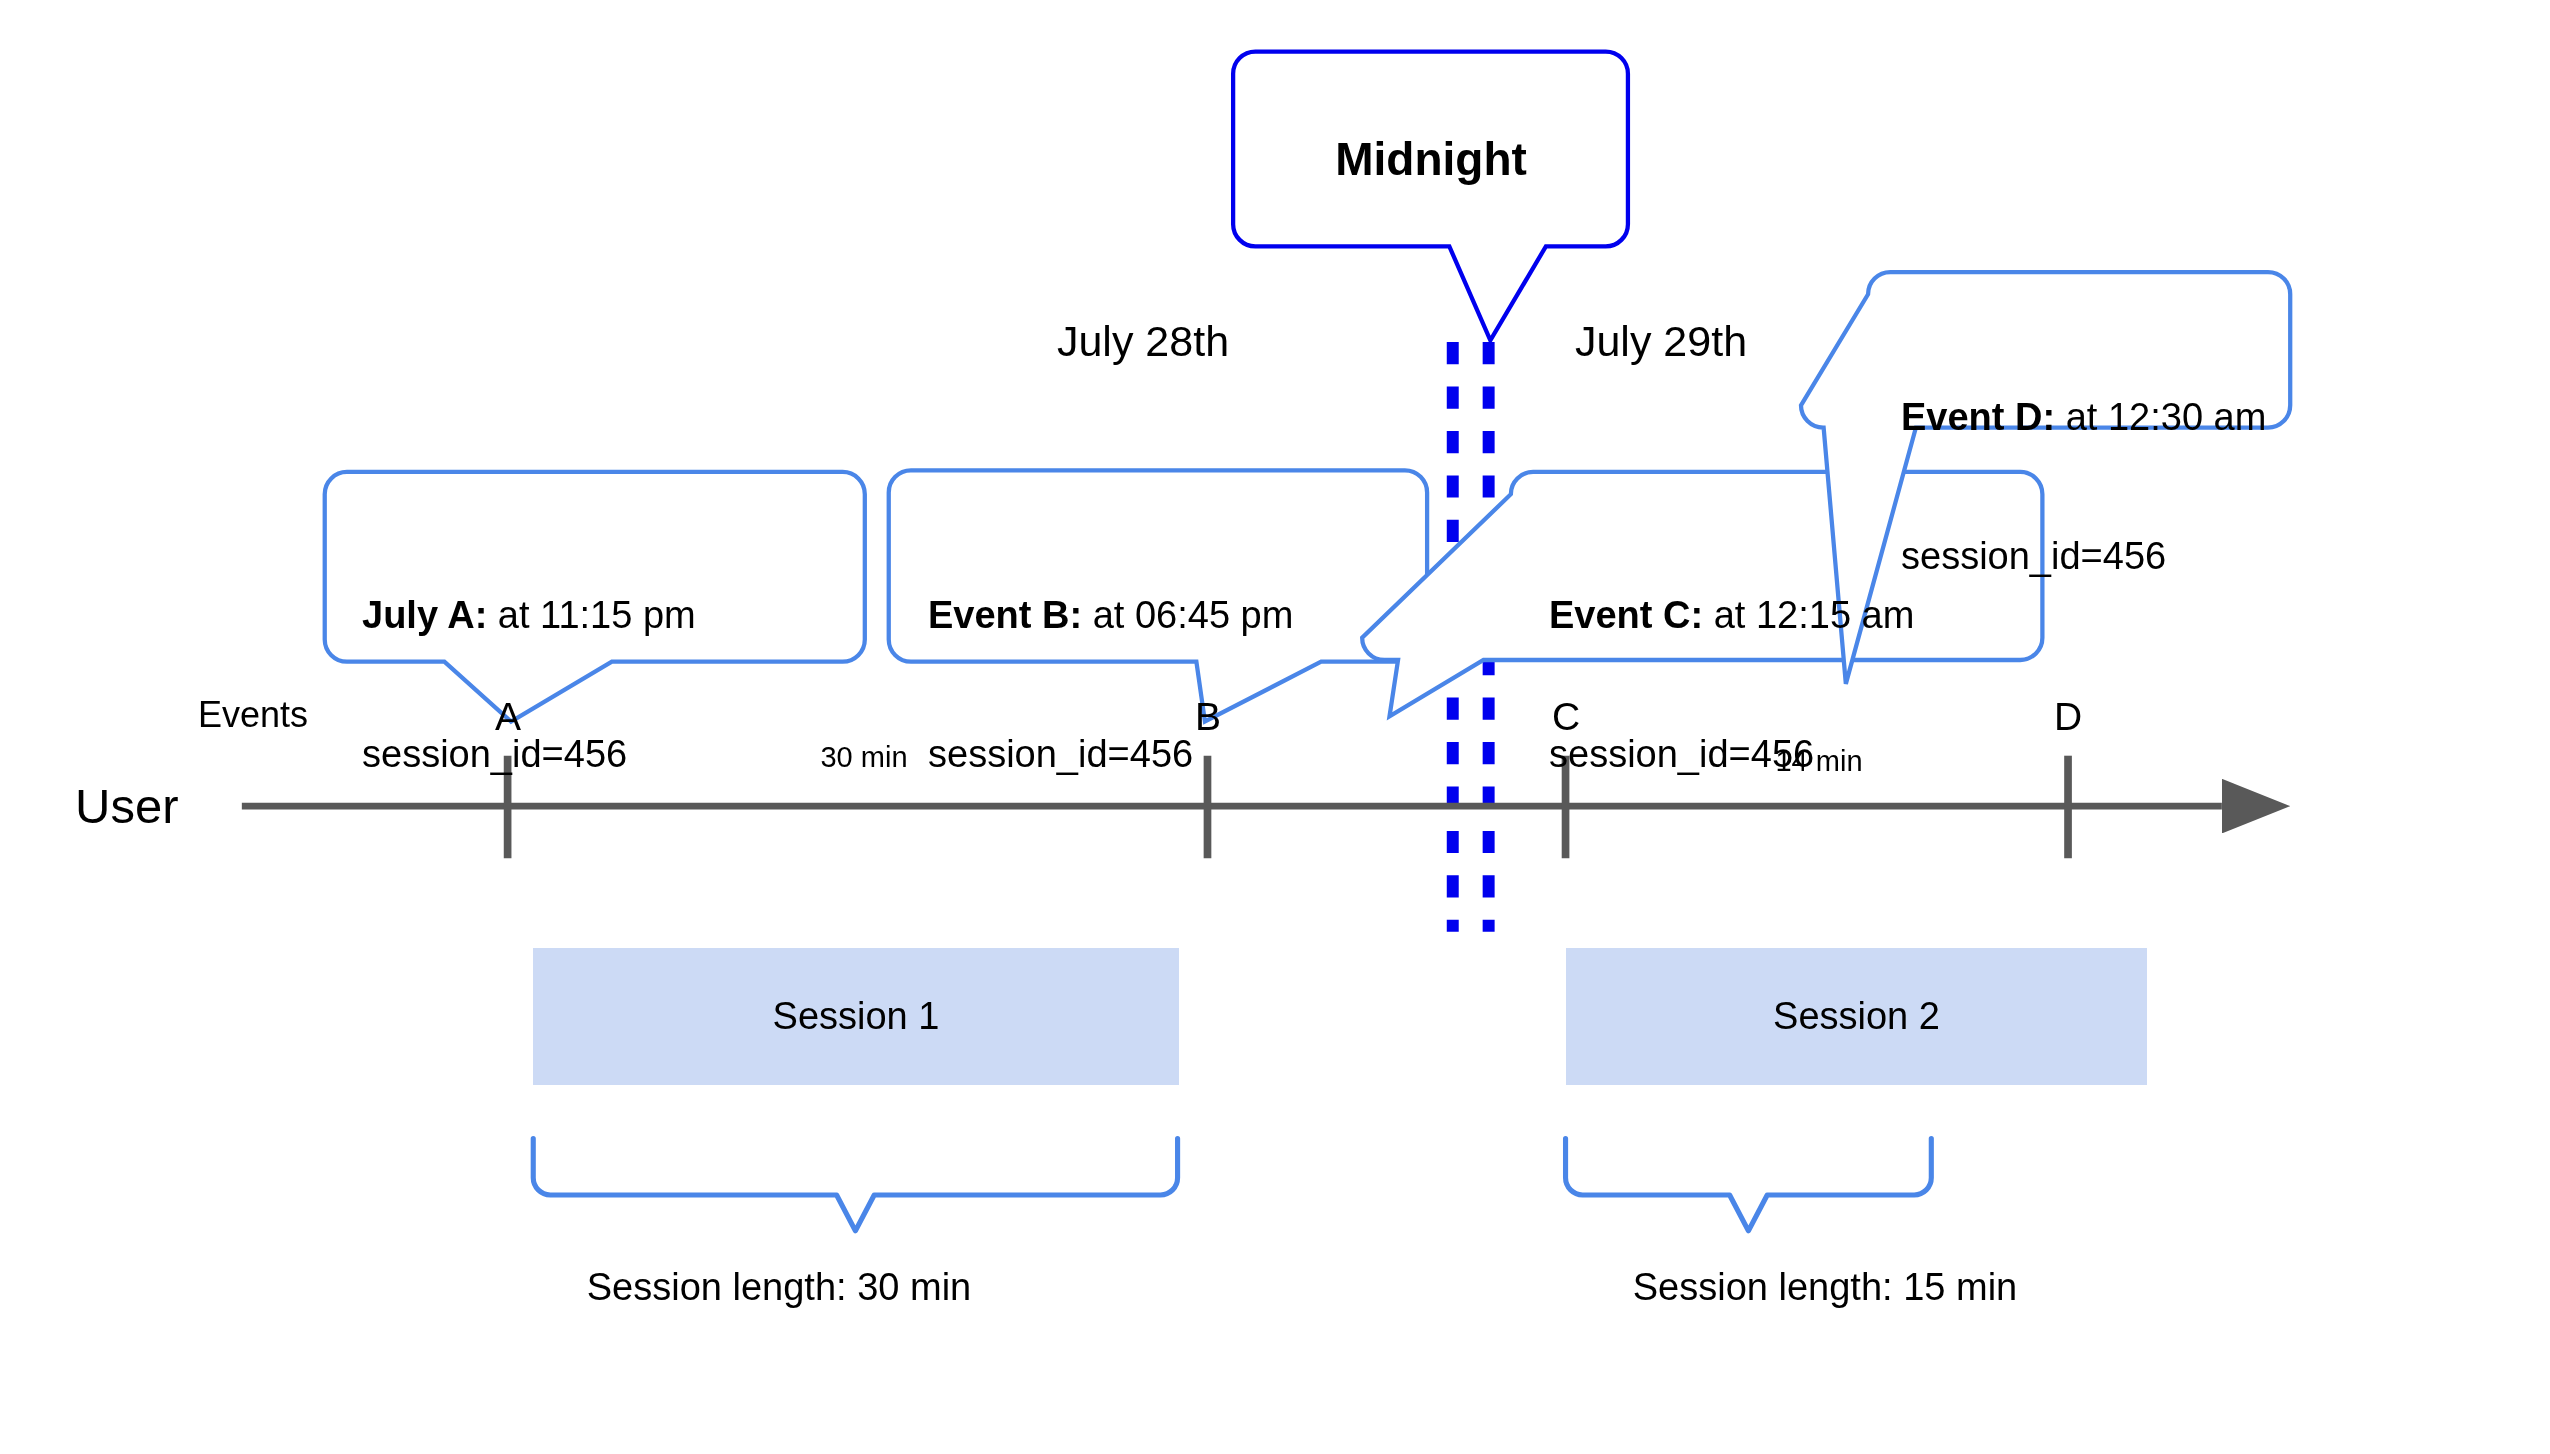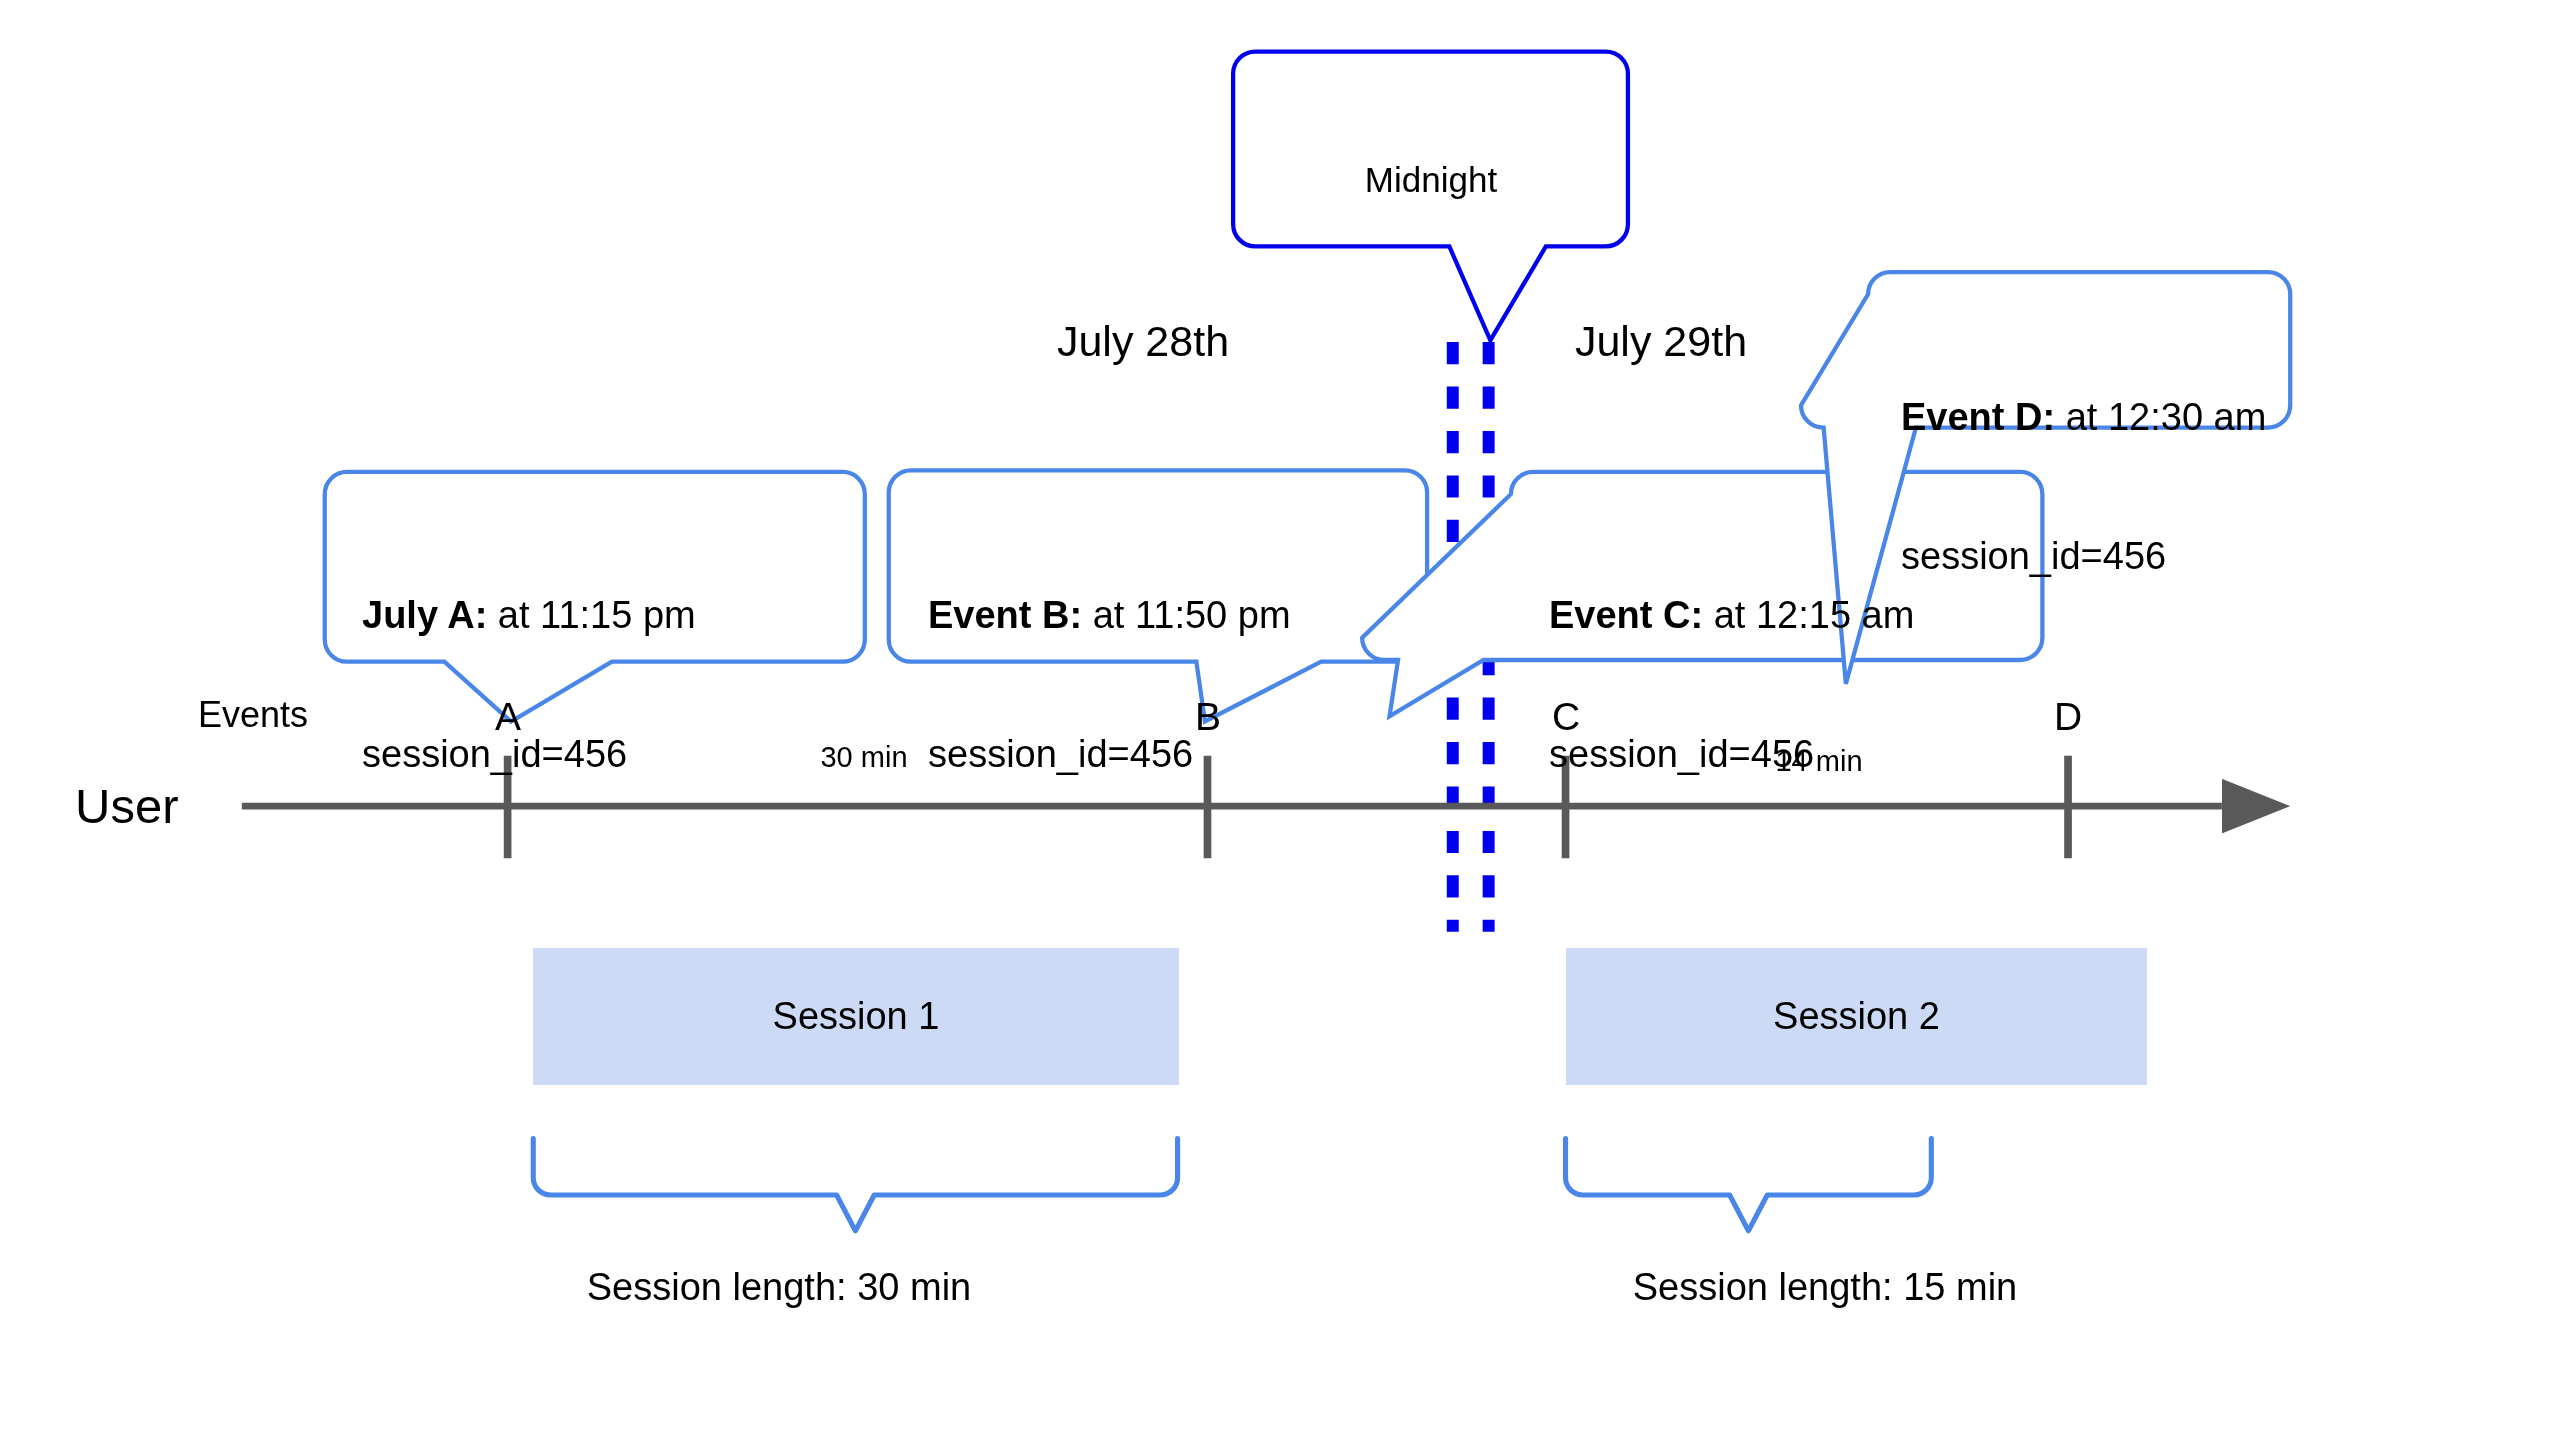--- a/index.html
+++ b/index.html
@@ -54,23 +54,22 @@
     font-size: 38px;
     width: 100%;
     text-align: center;
   }
 
   
   .length-label { font-size: 38px; }
 
   
   .midnight-label {
-    font-size: 35px;
-    font-weight: normal;
-    margin-top: 27px;
+    font-size: 46px;
+    font-weight: bold;
   }
 
   
   .callout-text {
     position: absolute;
     font-size: 38px;
     line-height: 1.22;
     white-space: pre;
   }
   .callout-text .lead { font-weight: bold; }
@@ -210,21 +209,21 @@
 
   <div class="txt center date-label" style="left:1143px; top:316px;">July 28th</div>
   <div class="txt center date-label" style="left:1661px; top:316px;">July 29th</div>
 
   <div class="callout-text" style="left:362px; top:499px;">
     <div><span class="lead">July A:</span><span> at 11:15 pm</span></div>
     <div>session_id=456</div>
   </div>
 
   <div class="callout-text" style="left:928px; top:499px;">
-    <div><span class="lead">Event B:</span><span> at 11:50 pm</span></div>
+    <div><span class="lead">Event B:</span><span> at 06:45 pm</span></div>
     <div>session_id=456</div>
   </div>
 
   <div class="callout-text" style="left:1549px; top:499px;">
     <div><span class="lead">Event C:</span><span> at 12:15 am</span></div>
     <div>session_id=456</div>
   </div>
 
   <div class="callout-text" style="left:1901px; top:301px;">
     <div><span class="lead">Event D:</span><span> at 12:30 am</span></div>

